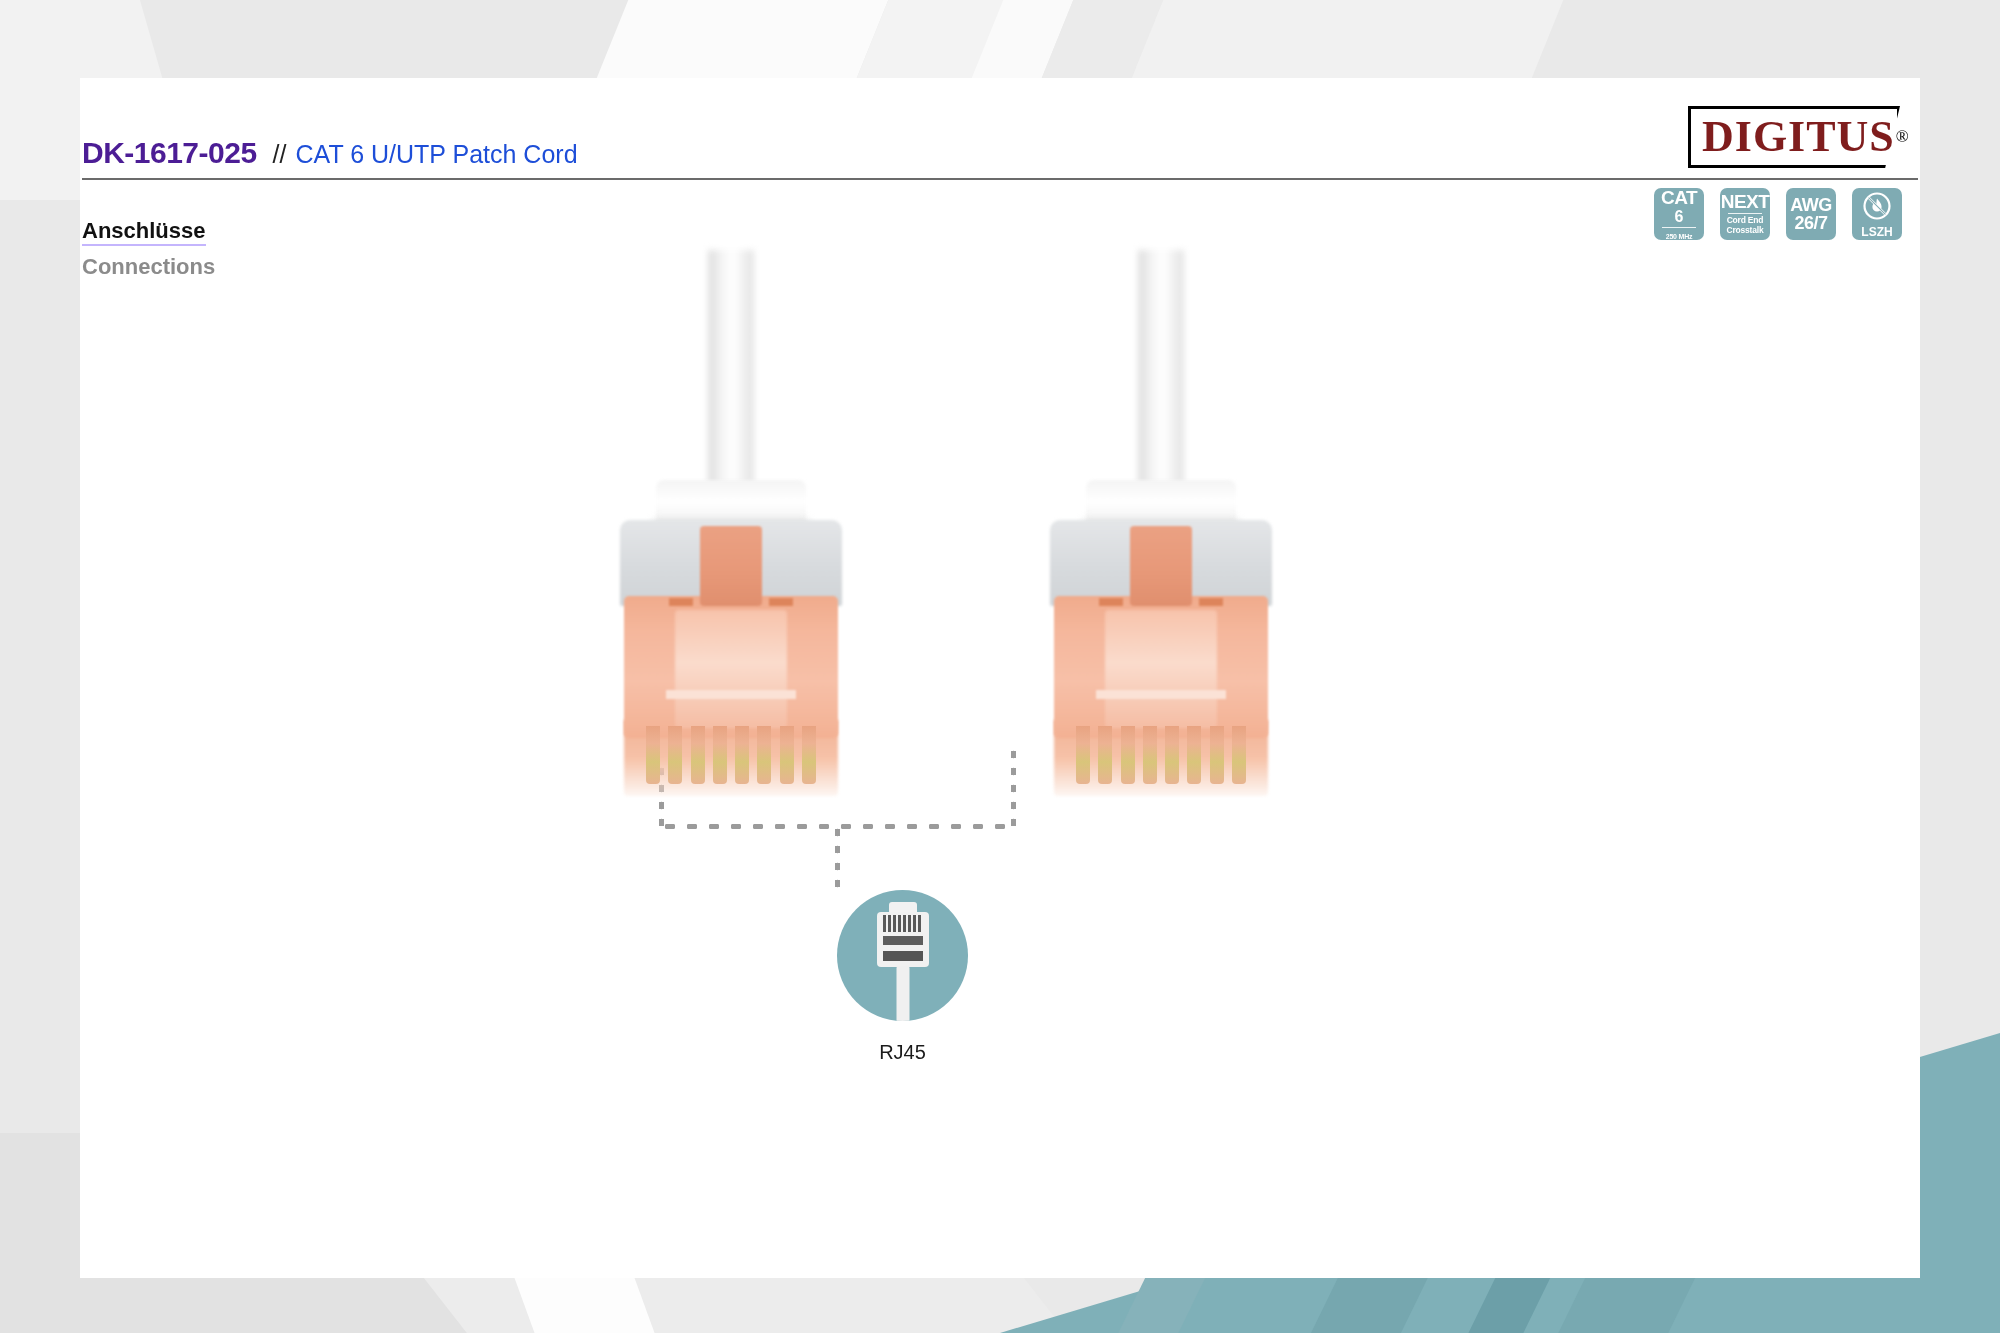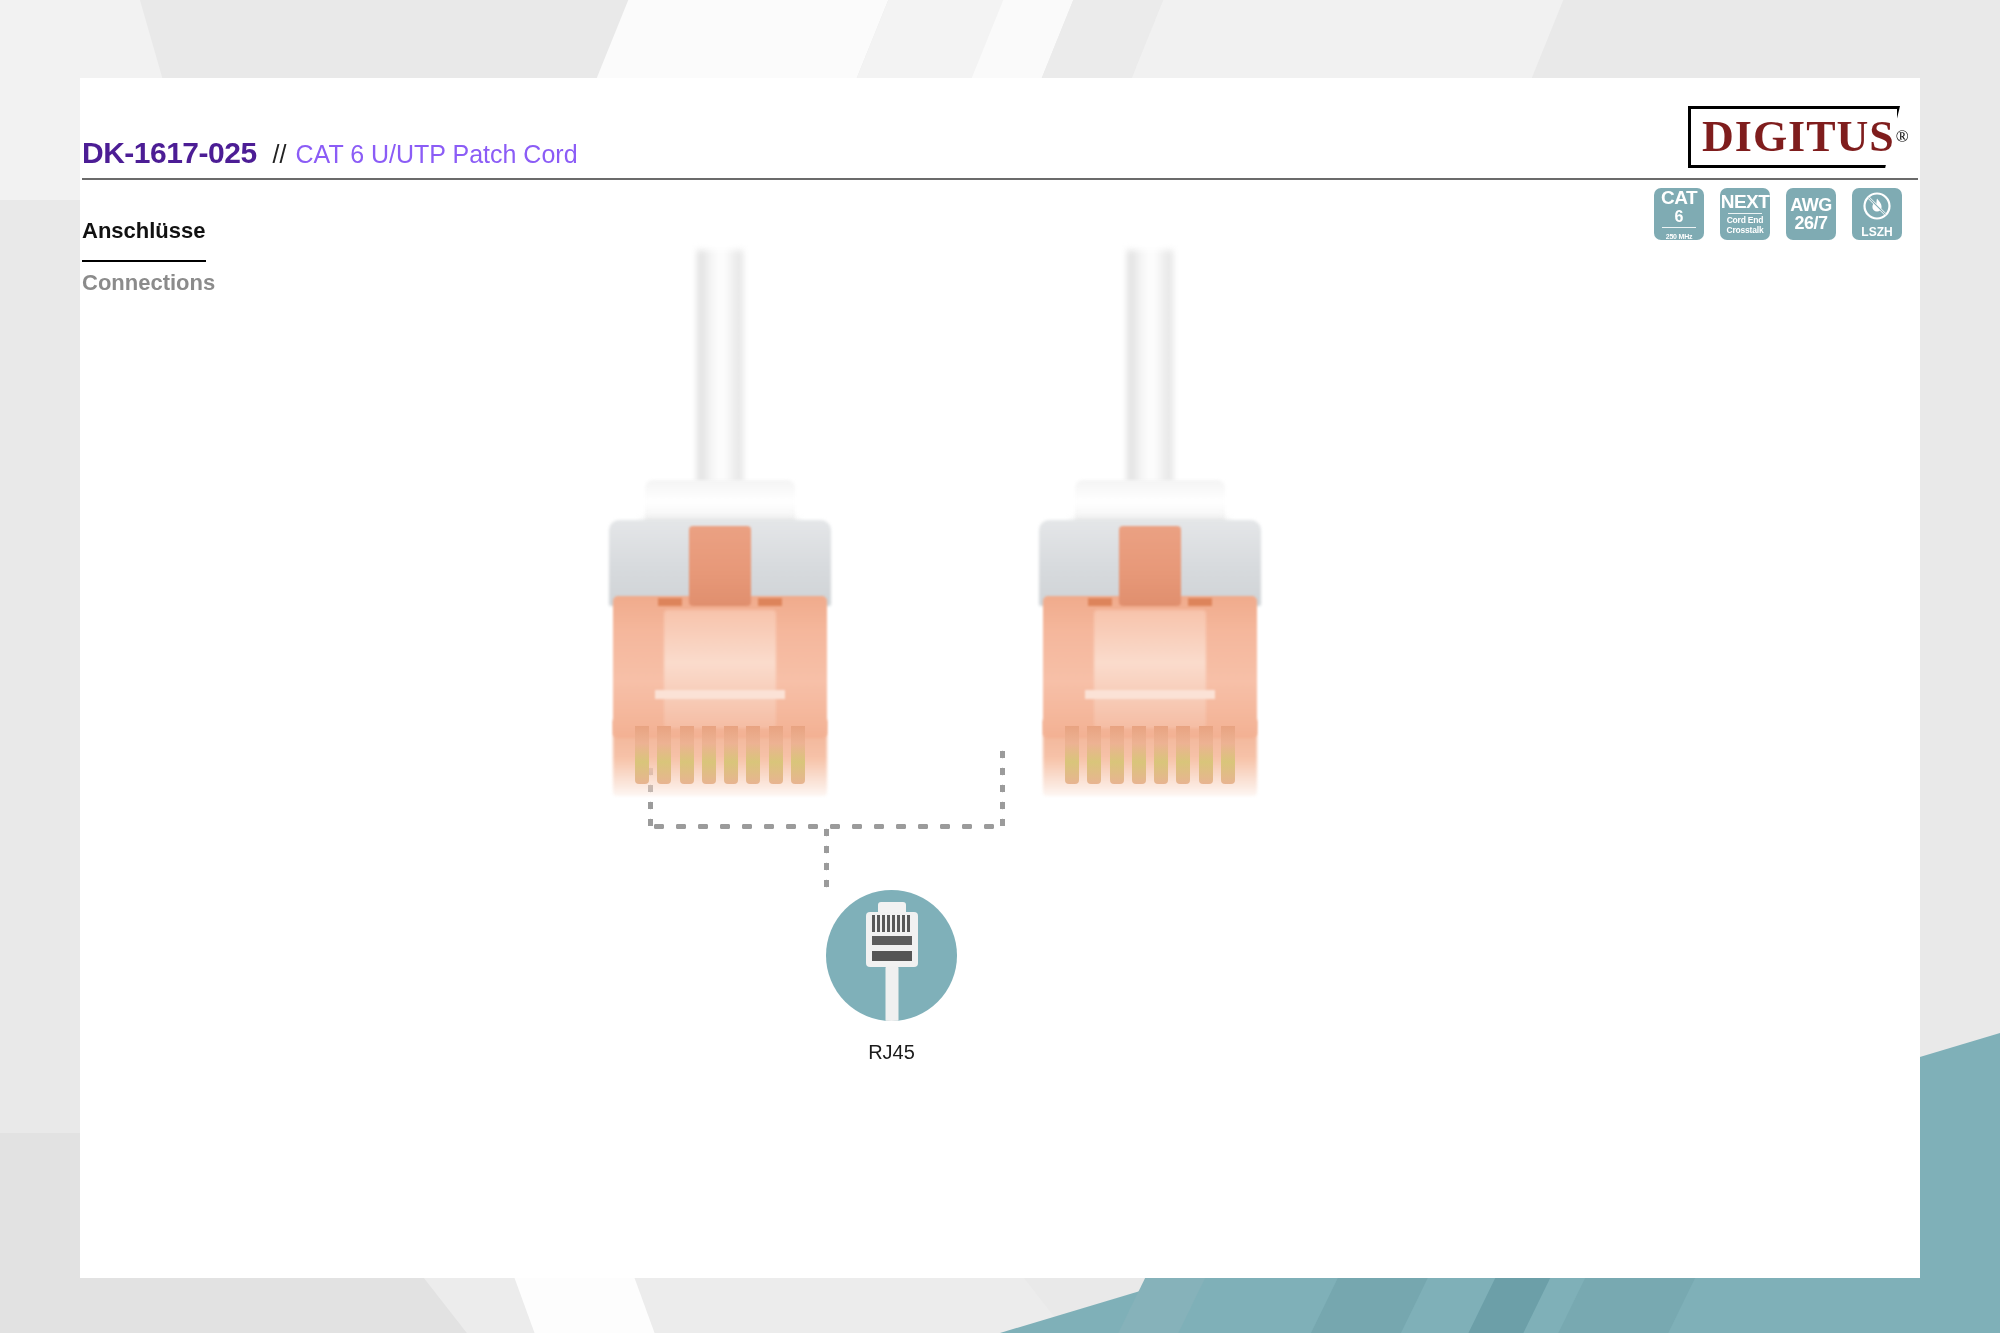--- a/index.html
+++ b/index.html
@@ -159,21 +159,21 @@
     letter-spacing: -0.5px;
   }
   .title-sep {
     font-size: 25px;
     color: #222;
     margin-left: 16px;
     font-weight: 400;
   }
   .title-text {
     font-size: 25px;
-    color: #8b5cf6;
+    color: #1d4ed8;
     margin-left: 9px;
     font-weight: 400;
   }
   .title-rule {
     position: absolute;
     left: 2px;
     top: 100px;
     width: 1836px;
     height: 2px;
     background: #6b6b6b;
@@ -218,34 +218,34 @@
   .section {
     position: absolute;
     left: 2px;
     top: 140px;
   }
   .sec-de {
     font-size: 22px;
     font-weight: bold;
     color: #111;
     display: inline-block;
-    padding-bottom: 16px;
-    border-bottom: 2px solid #000000;
+    padding-bottom: 0;
+    border-bottom: 2px solid #c4b5fd;
   }
   .sec-en {
     font-size: 22px;
     font-weight: bold;
     color: #8b8b8b;
     margin-top: 8px;
   }
 
   
   .photo-area {
     position: absolute;
-    left: 0;
+    left: 11px;
     top: 180px;
     width: 1864px;
     height: 620px;
   }
 
   .plug { position: absolute; width: 300px; height: 600px; }
   .plug-left  { left: 490px; top: 0; }
   .plug-right { left: 920px; top: 0; }
 
   

